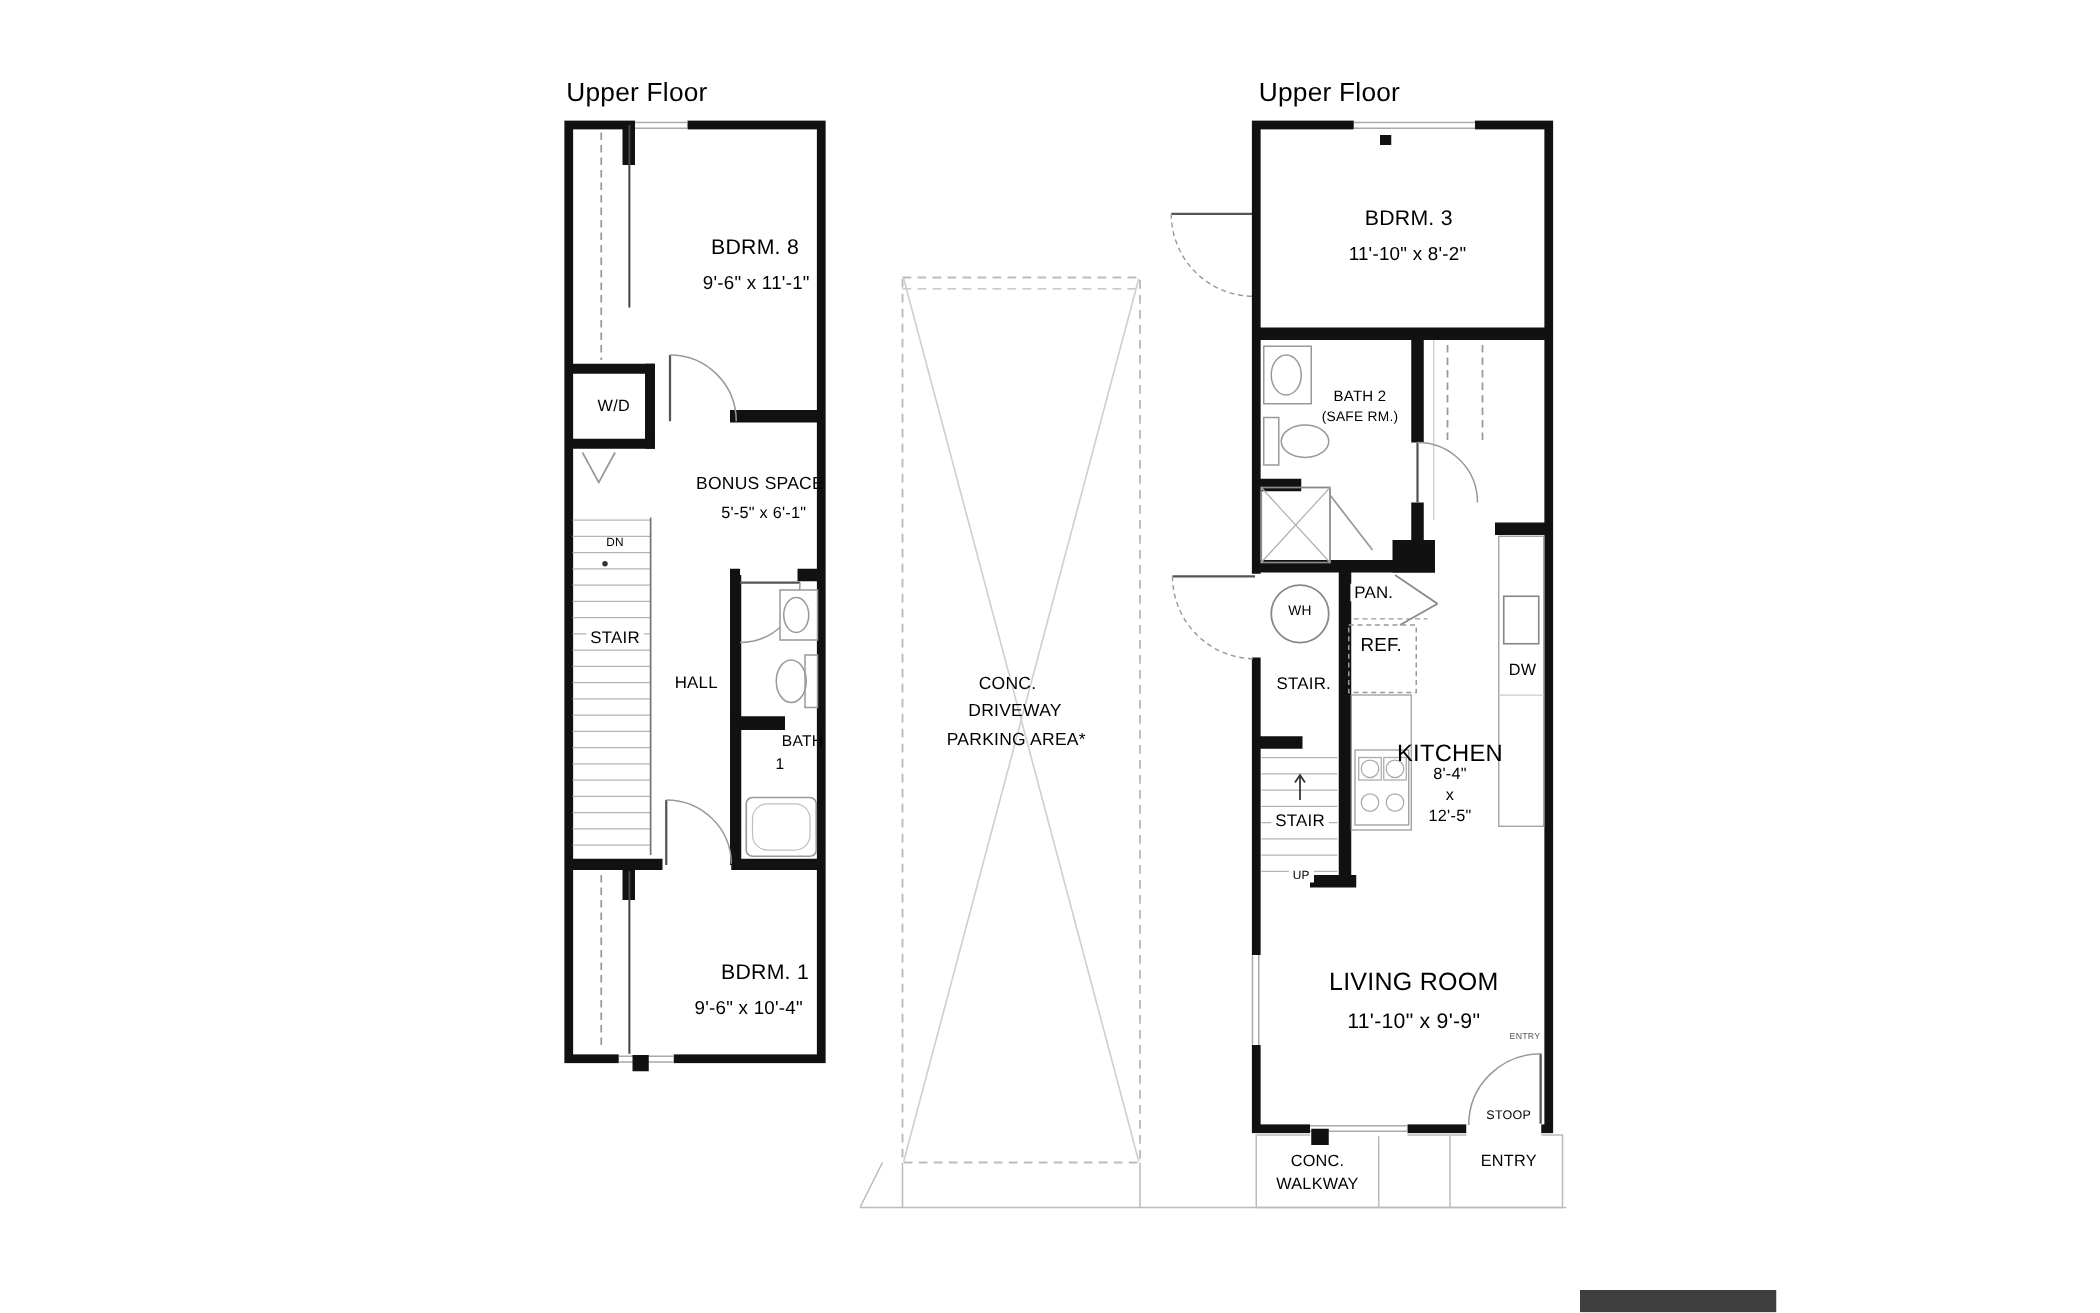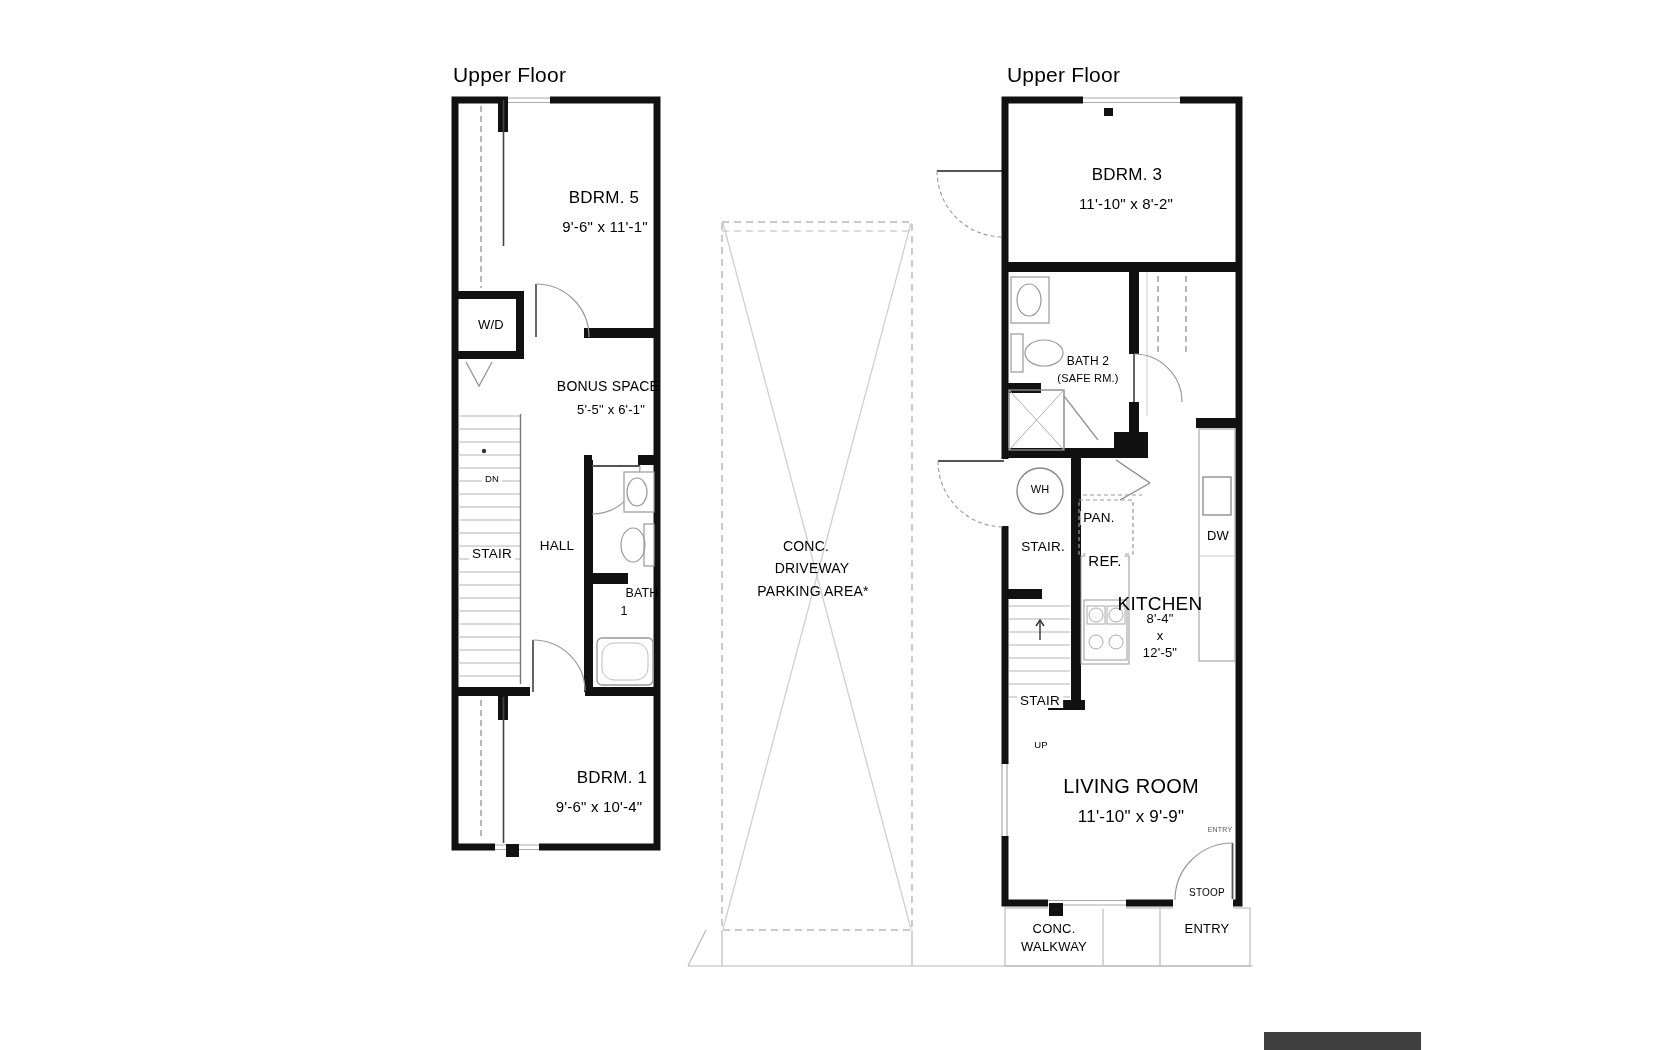--- a/index.html
+++ b/index.html
@@ -6,21 +6,21 @@
   #canvas {
     position:relative; width:1680px; height:1050px; background:#ffffff;
     font-family:"Liberation Sans", sans-serif; overflow:hidden;
   }
   #plan-svg { position:absolute; left:0; top:0; }
   .lbl {
     position:absolute; transform:translateX(-50%); white-space:nowrap;
     color:#000000; line-height:1; letter-spacing:0.2px;
   }
   .title { transform:none; }
-  .bg { background:#ffffff; padding:0 3px;margin-top:44px; }
+  .bg { background:#ffffff; padding:0 3px; }
   .tiny { color:#555; }
 </style>
 </head>
 <body>
 
 <div id="canvas">
 
 <svg id="plan-svg" width="1680" height="1050">
 
   <g>
@@ -232,21 +232,21 @@
     <line x1="1009" y1="684" x2="1070" y2="684" stroke="#b4b4b4" stroke-width="1"></line>
     <line x1="1009" y1="697" x2="1070" y2="697" stroke="#b4b4b4" stroke-width="1"></line>
     <line x1="1040" y1="640" x2="1040" y2="620" stroke="#333333" stroke-width="1.4"></line>
     <polyline points="1036,626 1040,620 1044,626" fill="none" stroke="#333333" stroke-width="1.4"></polyline>
   </g>
 
   <rect x="1264" y="1032" width="157" height="18" fill="#3f3f3f"></rect>
 </svg>
 
 <div class="lbl title" style="left:453px; top:64px; font-size:21px">Upper Floor</div>
-<div class="lbl" style="left:604px; top:189px; font-size:17px">BDRM. 5</div>
+<div class="lbl" style="left:604px; top:189px; font-size:17px">BDRM. 8</div>
 <div class="lbl" style="left:605px; top:219px; font-size:15px">9'-6" x 11'-1"</div>
 <div class="lbl" style="left:491px; top:318px; font-size:13px">W/D</div>
 <div class="lbl" style="left:608px; top:379px; font-size:14px">BONUS SPACE</div>
 <div class="lbl" style="left:611px; top:403px; font-size:13px">5'-5" x 6'-1"</div>
 <div class="lbl bg" style="left:492px; top:430px; font-size:9.5px">DN</div>
 <div class="lbl bg" style="left:492px; top:503px; font-size:13.5px">STAIR</div>
 <div class="lbl" style="left:557px; top:539px; font-size:13.5px">HALL</div>
 <div class="lbl" style="left:642px; top:587px; font-size:12.5px">BATH</div>
 <div class="lbl" style="left:624px; top:605px; font-size:12.5px">1</div>
 <div class="lbl" style="left:612px; top:769px; font-size:17px">BDRM. 1</div>

